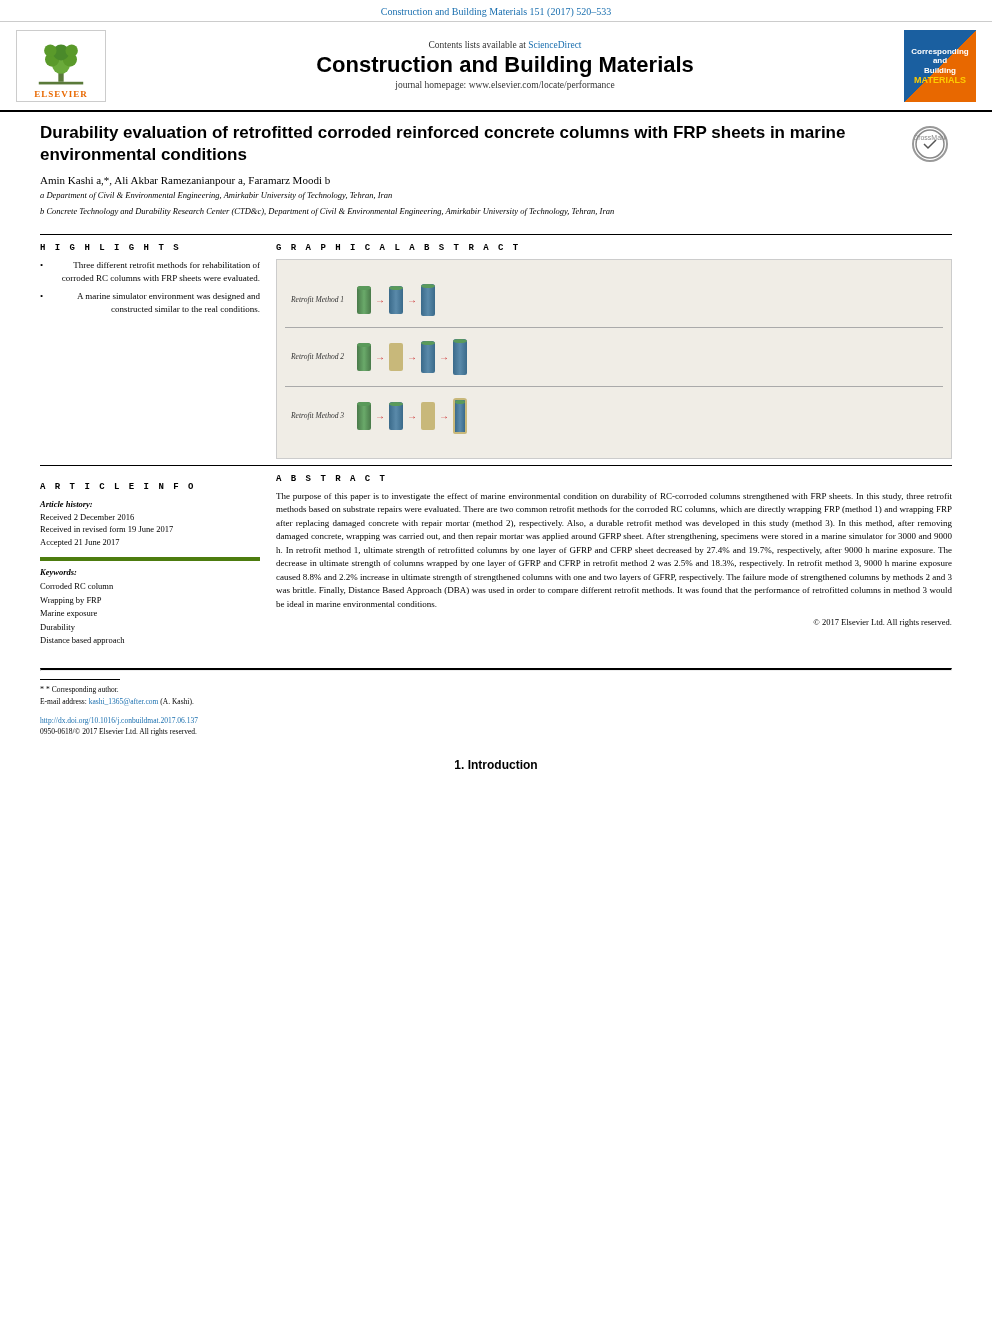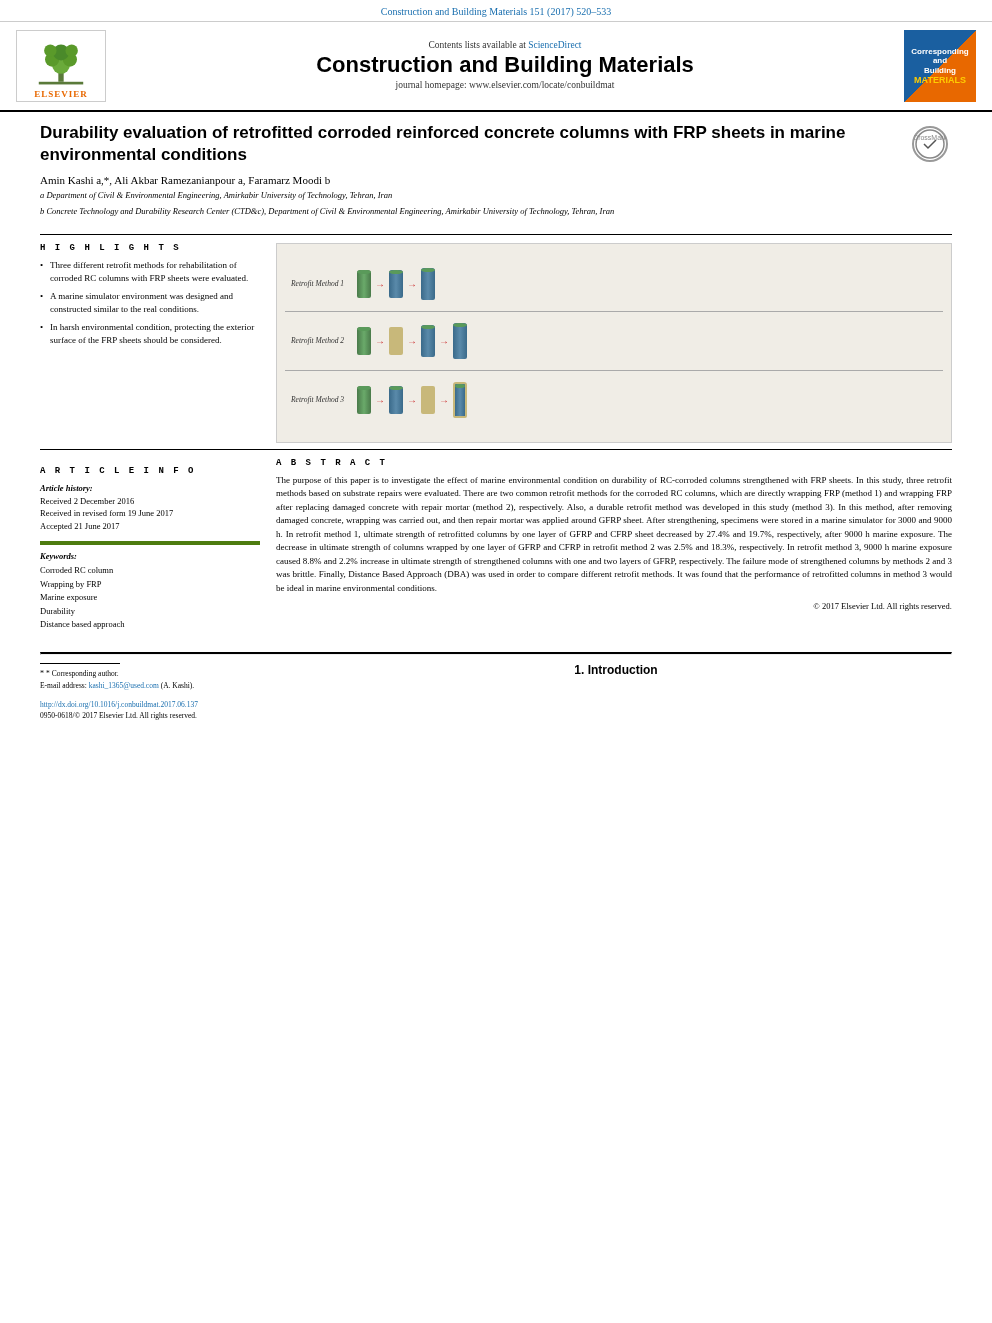--- a/index.html
+++ b/index.html
@@ -159,20 +159,21 @@
       font-size: 9px;
       font-weight: bold;
       letter-spacing: 2px;
       text-transform: uppercase;
       color: #000;
       margin-bottom: 6px;
     }
     .highlights-list {
       list-style: none;
       padding: 0;
+      text-align: right;
     }
     .highlights-list li {
       font-size: 9px;
       line-height: 1.4;
       margin-bottom: 6px;
       padding-left: 10px;
       position: relative;
     }
     .highlights-list li::before {
       content: "•";
@@ -282,20 +283,21 @@
       color: #000;
     }
     .bottom-divider {
       border-top: 2px solid #000;
       margin: 10px 0 8px 0;
     }
     .bottom-area {
       display: flex;
       gap: 20px;
       padding: 0 40px;
+      flex-direction: column;
     }
     .bottom-left {
       width: 220px;
       flex-shrink: 0;
       font-size: 7.5px;
       line-height: 1.5;
     }
     .bottom-left .footnote-star {
       font-size: 8px;
     }
@@ -352,21 +354,21 @@
   </div>
 
   <div class="center-info">
     <div class="contents-line">
       <span>Contents lists available at</span>
       <a href="#">
         <span>ScienceDirect</span>
       </a>
     </div>
     <div class="journal-title">Construction and Building Materials</div>
-    <div class="contents-line">journal homepage: www.elsevier.com/locate/conbuildmat</div>
+    <div class="contents-line">journal homepage: www.elsevier.com/locate/performance</div>
   </div>
 
   <div class="right-logo-box">
     <div class="logo-title">
       <span>Corresponding</span><br>
       <span>and</span><br>
       <span>Building</span>
     </div>
     <div class="logo-sub">MATERIALS</div>
   </div>
@@ -399,24 +401,24 @@
   </div>
 
   <hr class="divider-line">
 
   <div class="two-column">
     <div class="left-column">
       <div class="section-heading">H I G H L I G H T S</div>
       <ul class="highlights-list">
         <li>Three different retrofit methods for rehabilitation of corroded RC columns with FRP sheets were evaluated.</li>
         <li>A marine simulator environment was designed and constructed similar to the real conditions.</li>
-        <li>In harsh environmental condition, protecting the exterior surface of the FRP sheets should be considered.</li>
       </ul>
     </div>
     <div class="right-column">
+      <div class="section-heading">G R A P H I C A L   A B S T R A C T</div>
 
       <div class="graphical-abstract-img">
 
         <div class="ga-row">
           <div class="ga-label">Retrofit Method 1</div>
           <div class="ga-columns">
             <div class="ga-cylinder"></div>
             <span class="ga-arrow">→</span>
             <div class="ga-cylinder" style="background: linear-gradient(to right, #3a6a8a, #5a8aaa, #3a6a8a);"></div>
             <span class="ga-arrow">→</span>
@@ -492,21 +494,21 @@
 
 <div class="bottom-area">
   <div class="bottom-left">
     <div style="border-top:1px solid #000; width:80px; margin-bottom:4px;"></div>
     <div>
       <span class="footnote-star">* </span>
       <span>* Corresponding author.</span>
     </div>
     <div>
       <span>E-mail address:</span>
-      <a href="#" class="doi-link">kashi_1365@used.com</a>
+      <a href="#" class="doi-link">kashi_1365@after.com</a>
       <span>(A. Kashi).</span>
     </div>
     <div style="margin-top: 8px;">
       <a href="#" class="doi-link">http://dx.doi.org/10.1016/j.conbuildmat.2017.06.137</a>
     </div>
     <div>0950-0618/© 2017 Elsevier Ltd. All rights reserved.</div>
   </div>
   <div class="bottom-right">
     <div class="intro-heading">1. Introduction</div>
   </div>

